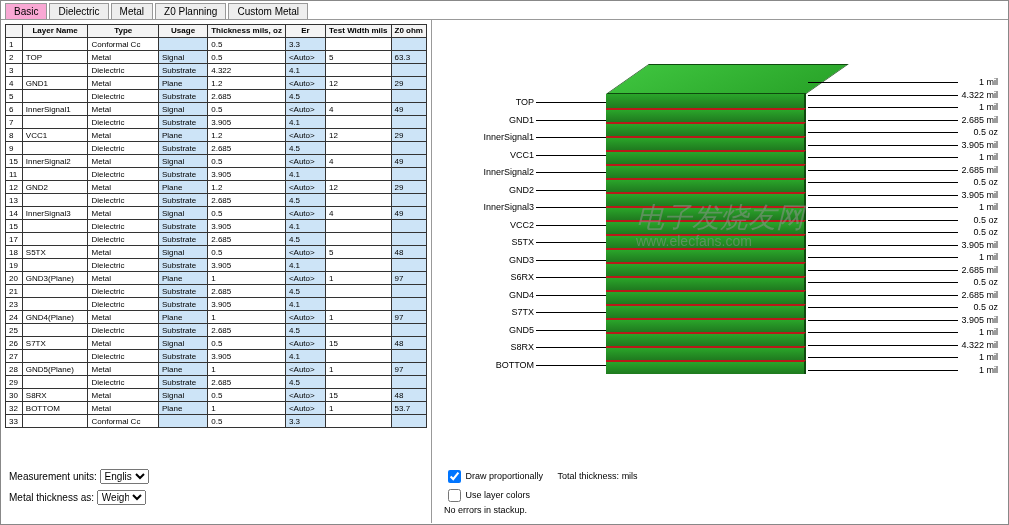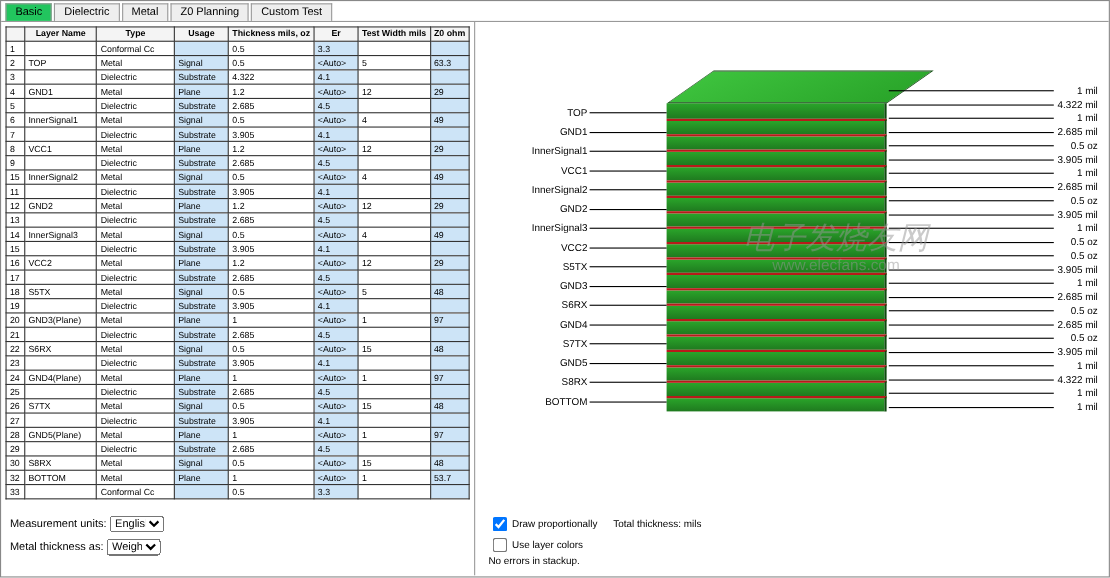--- a/index.html
+++ b/index.html
@@ -21,21 +21,21 @@
     gap: 2px;
   }
   .tab {
     padding: 2px 8px;
     border: 1px solid #999;
     border-bottom: none;
     background: #eee;
     font-size: 10px;
     cursor: pointer;
   }
-  .tab.active { background: #22c55e; }
+  .tab.active { background: #f9a8d4; }
   .main {
     display: flex;
     height: calc(100% - 20px);
   }
   .left {
     width: 430px;
     padding: 4px;
     display: flex;
     flex-direction: column;
   }
@@ -131,45 +131,43 @@
   .viz-footer label { margin-right: 12px; }
   .chk { margin-right: 2px; vertical-align: middle; }
   .watermark {
     position: absolute;
     left: 50%;
     top: 46%;
     transform: translate(-50%,-50%);
     font-size: 28px;
     color: rgba(150,150,150,0.5);
     pointer-events: none;
-    text-align: center;
     font-family: "SimSun", serif;
     font-style: italic;
     line-height: 1.1;
-    margin-left: 40px;
   }
   .watermark small{font-size:14px;display:block;font-family:Arial;font-style:normal;}
   .colN    { width: 18px; }
   .colName { width: 80px; }
   .colType { width: 90px; }
   .colUsage{ width: 60px; }
   .colTh   { width: 55px; margin-left: 36px; }
   .colEr   { width: 50px; }
   .colTw   { width: 50px; }
   .colZ0   { width: 35px; }
 </style>
 </head>
 <body>
 
 <div class="tabs">
   <div class="tab active">Basic</div>
   <div class="tab">Dielectric</div>
   <div class="tab">Metal</div>
   <div class="tab">Z0 Planning</div>
-  <div class="tab">Custom Test</div>
+  <div class="tab">Custom Metal</div>
 </div>
 
 <div class="main">
   <div class="left">
     <table class="stack">
       <thead>
         <tr>
           <th class="colN"></th>
           <th class="colName">Layer Name</th>
           <th class="colType">Type</th>
@@ -325,30 +323,20 @@
             <td class="ctr">15</td>
             <td></td>
             <td class="ctr">Dielectric</td>
             <td class="btnCell">Substrate</td>
             <td class="ctr">3.905</td>
             <td class="btnCell">4.1</td>
             <td class="ctr"></td>
             <td class="btnCell"></td>
           </tr>
           <tr>
-            <td class="ctr">16</td>
-            <td>VCC2</td>
-            <td class="ctr">Metal</td>
-            <td class="btnCell">Plane</td>
-            <td class="ctr">1.2</td>
-            <td class="btnCell">&lt;Auto&gt;</td>
-            <td class="ctr">12</td>
-            <td class="btnCell">29</td>
-          </tr>
-          <tr>
             <td class="ctr">17</td>
             <td></td>
             <td class="ctr">Dielectric</td>
             <td class="btnCell">Substrate</td>
             <td class="ctr">2.685</td>
             <td class="btnCell">4.5</td>
             <td class="ctr"></td>
             <td class="btnCell"></td>
           </tr>
           <tr>
@@ -383,30 +371,20 @@
           </tr>
           <tr>
             <td class="ctr">21</td>
             <td></td>
             <td class="ctr">Dielectric</td>
             <td class="btnCell">Substrate</td>
             <td class="ctr">2.685</td>
             <td class="btnCell">4.5</td>
             <td class="ctr"></td>
             <td class="btnCell"></td>
-          </tr>
-          <tr>
-            <td class="ctr">22</td>
-            <td>S6RX</td>
-            <td class="ctr">Metal</td>
-            <td class="btnCell">Signal</td>
-            <td class="ctr">0.5</td>
-            <td class="btnCell">&lt;Auto&gt;</td>
-            <td class="ctr">15</td>
-            <td class="btnCell">48</td>
           </tr>
           <tr>
             <td class="ctr">23</td>
             <td></td>
             <td class="ctr">Dielectric</td>
             <td class="btnCell">Substrate</td>
             <td class="ctr">3.905</td>
             <td class="btnCell">4.1</td>
             <td class="ctr"></td>
             <td class="btnCell"></td>

